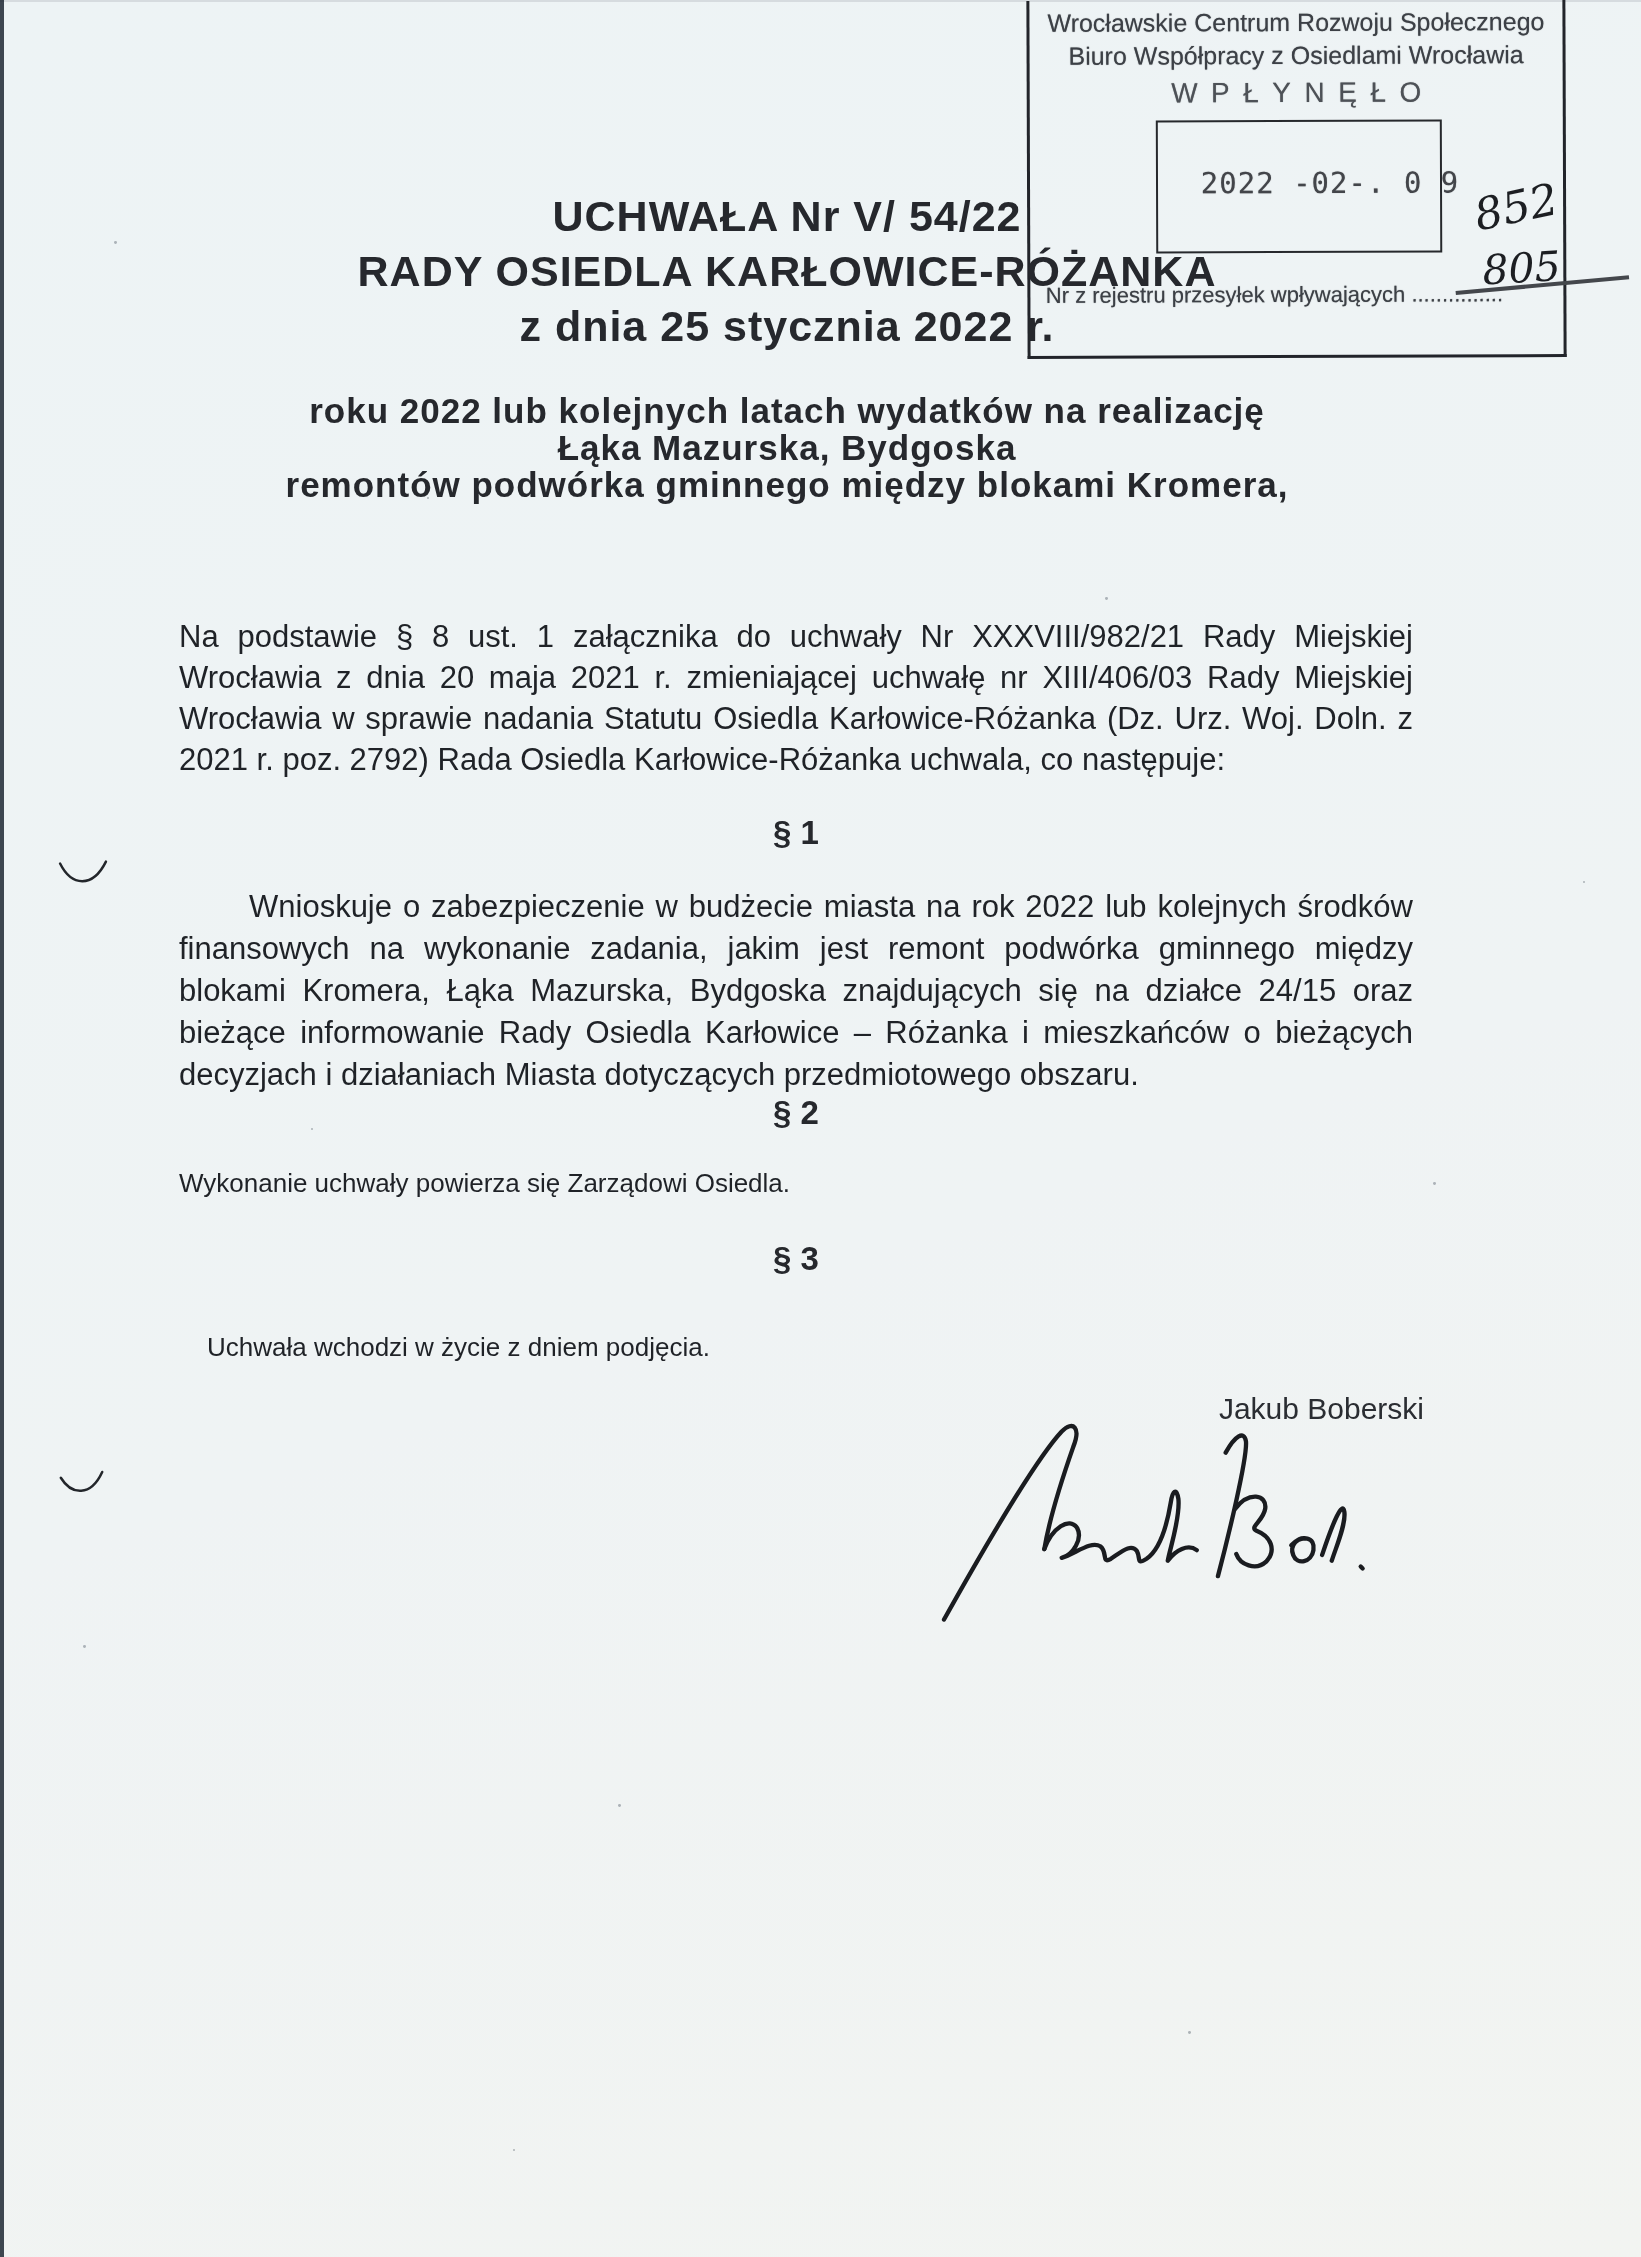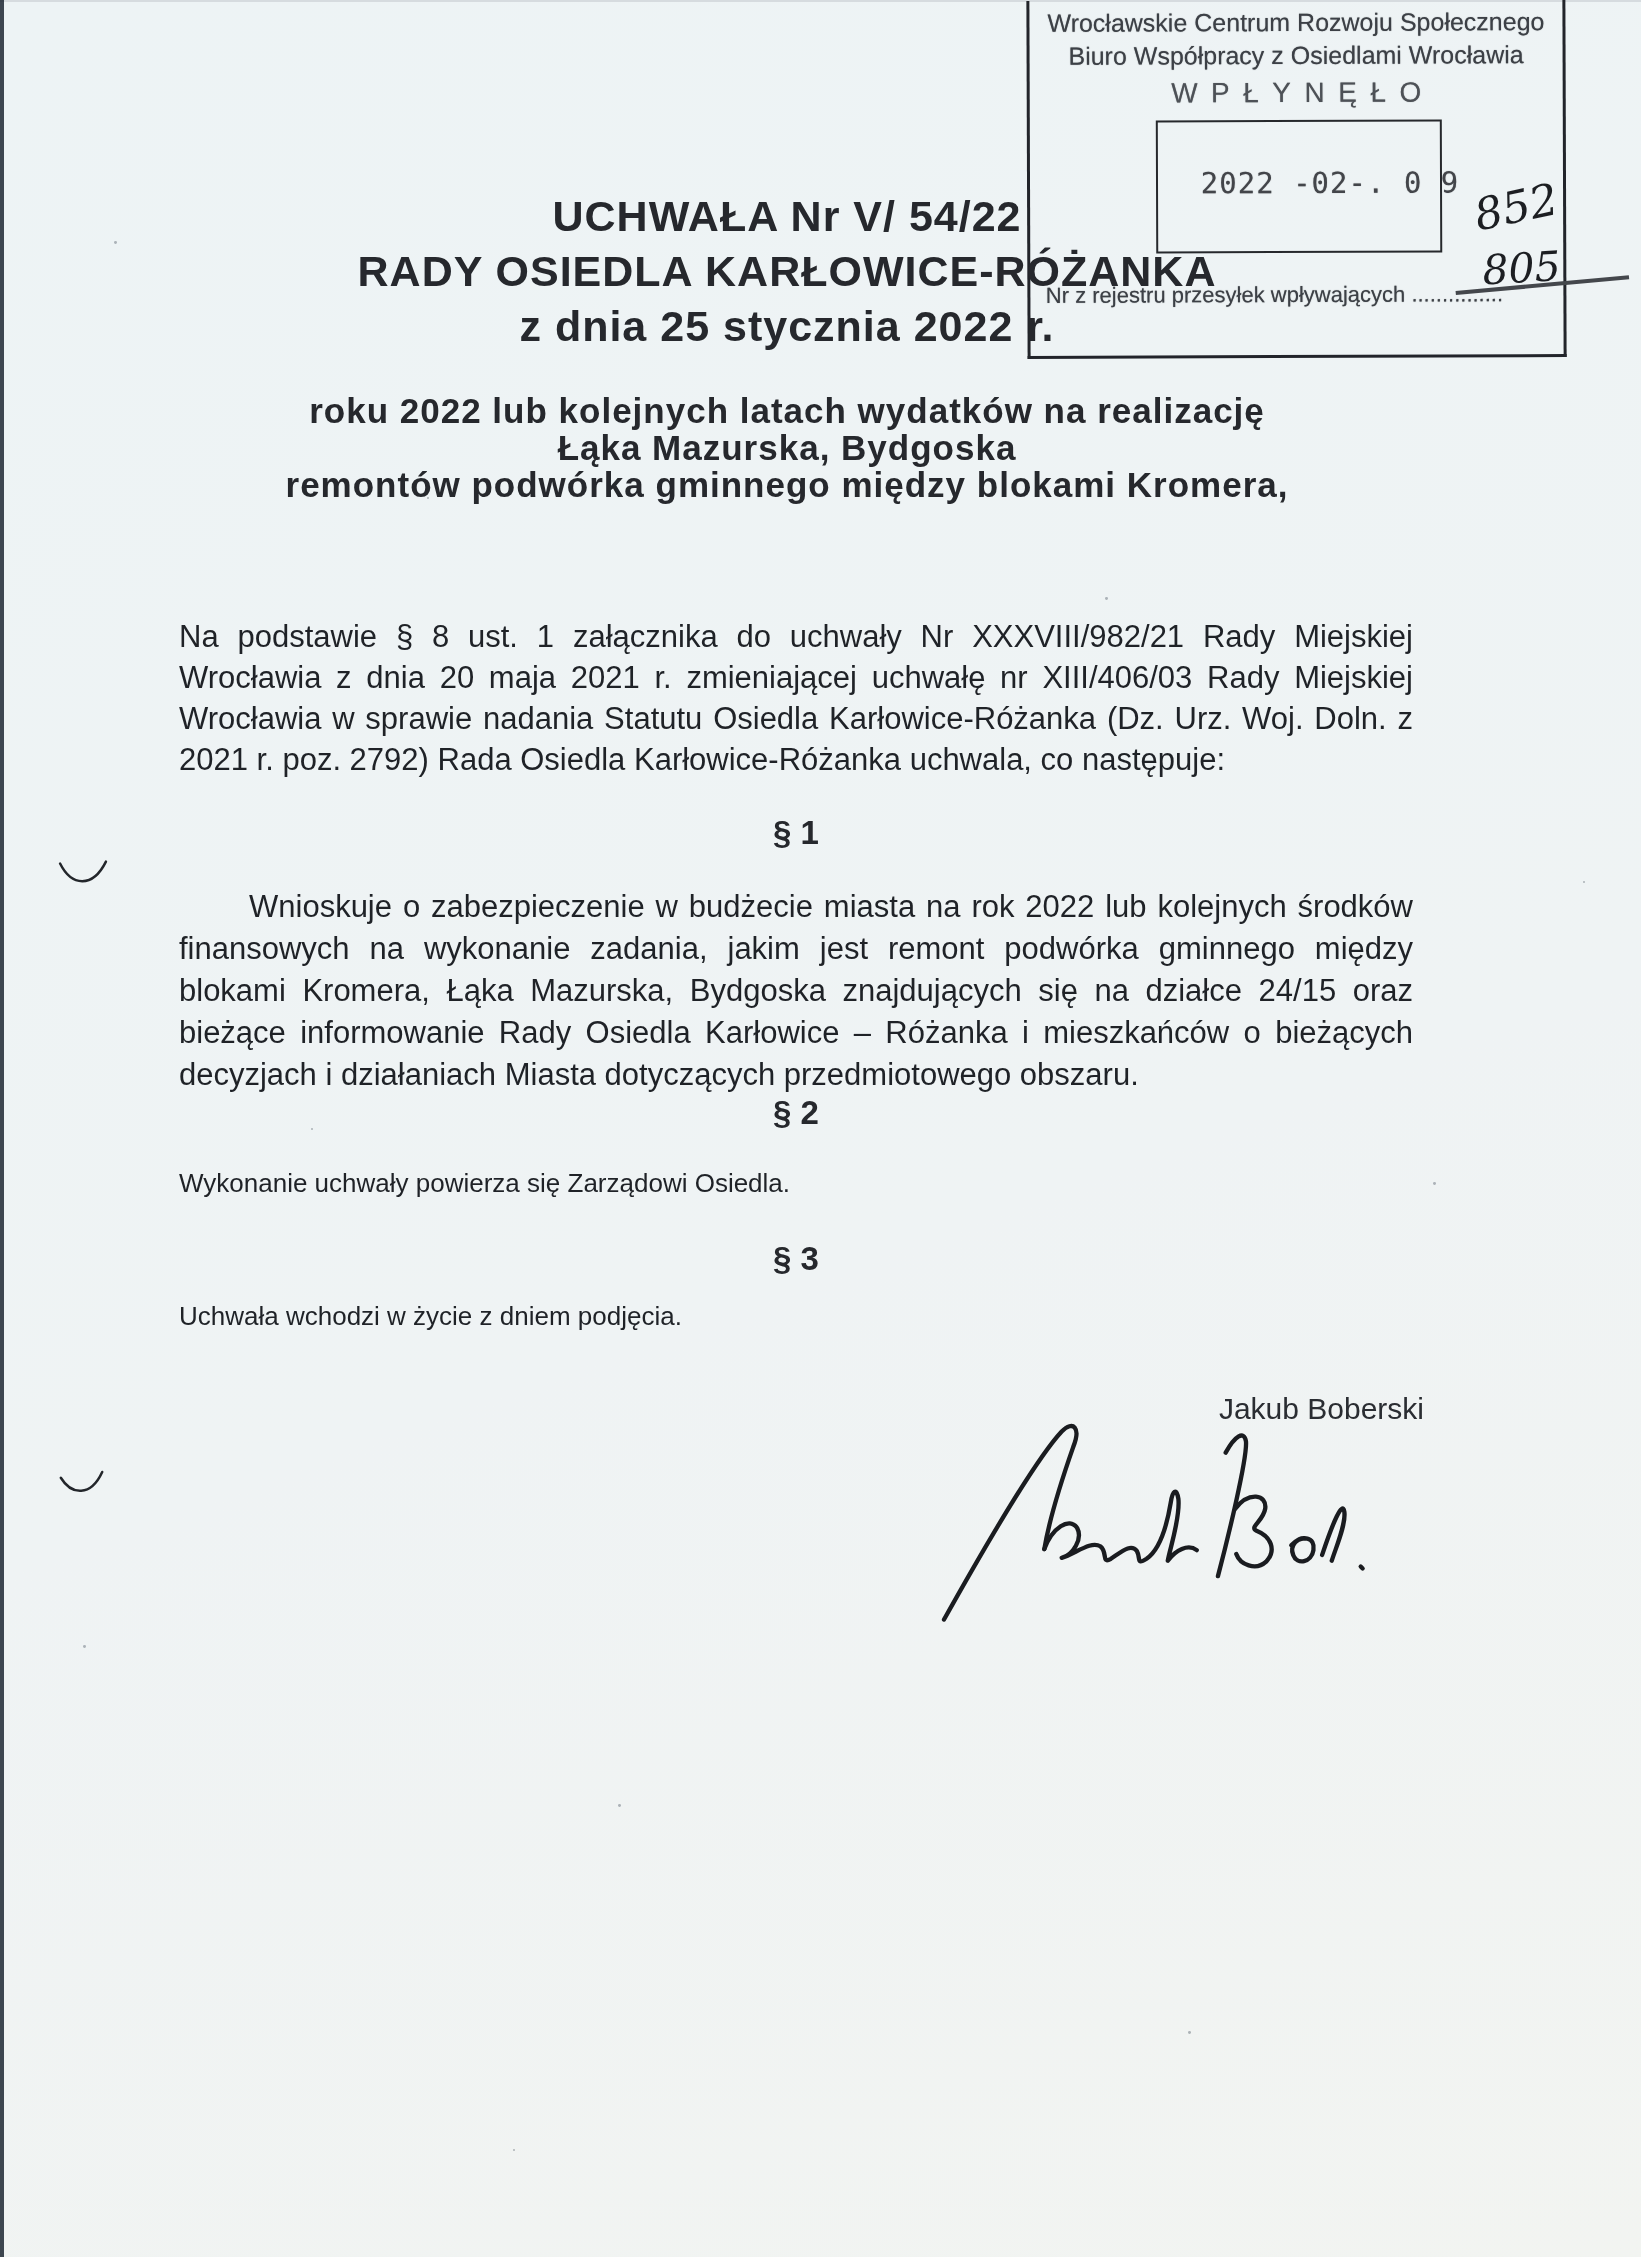--- a/index.html
+++ b/index.html
@@ -98,21 +98,21 @@
 
   <p class="para legal">Na podstawie § 8 ust. 1 załącznika do uchwały Nr XXXVIII/982/21 Rady Miejskiej Wrocławia z dnia 20 maja 2021 r. zmieniającej uchwałę nr XIII/406/03 Rady Miejskiej Wrocławia w sprawie nadania Statutu Osiedla Karłowice-Różanka (Dz. Urz. Woj. Doln. z 2021 r. poz. 2792) Rada Osiedla Karłowice-Różanka uchwala, co następuje:</p>
 
   <div class="section-heading" style="top:814px;">§ 1</div>
   <p class="para sec1-body">Wnioskuje o zabezpieczenie w budżecie miasta na rok 2022 lub kolejnych środków finansowych na wykonanie zadania, jakim jest remont podwórka gminnego między blokami Kromera, Łąka Mazurska, Bydgoska znajdujących się na działce 24/15 oraz bieżące informowanie Rady Osiedla Karłowice – Różanka i mieszkańców o bieżących decyzjach i działaniach Miasta dotyczących przedmiotowego obszaru.</p>
 
   <div class="section-heading" style="top:1094px;">§ 2</div>
   <div class="sec-line" style="top:1168px;">Wykonanie uchwały powierza się Zarządowi Osiedla.</div>
 
   <div class="section-heading" style="top:1240px;">§ 3</div>
-  <div class="sec-line" style="top:1301px;">Uchwała wchodzi w życie z dniem podjęcia.</div>
+  <div class="sec-line" style="top:1332px;margin-left:28px;">Uchwała wchodzi w życie z dniem podjęcia.</div>
 
   <div class="sig-name">Jakub Boberski</div>
   <svg class="sig-svg" width="463" height="227" viewBox="0 0 480 235">
     <g fill="none" stroke="#1a1c20" stroke-width="4.5" stroke-linecap="round" stroke-linejoin="round">
       <path d="M28,215 C70,140 122,50 150,20 C162,8 170,16 162,36 C148,76 136,118 132,142"></path>
       <path d="M132,142 C140,120 158,108 166,120 C172,131 162,148 150,151 C164,147 180,133 190,139 C198,145 191,158 201,152 C213,144 222,136 228,144 C232,151 227,159 238,152 C251,143 259,118 263,94 C265,81 269,78 271,90 C273,110 262,142 260,154 C268,143 281,136 290,143"></path>
       <path d="M320,42 C330,24 339,19 341,30 C343,46 322,132 312,170"></path>
       <path d="M330,100 C344,82 363,85 361,100 C359,113 344,119 352,123 C367,129 373,143 362,155 C351,165 335,158 331,147"></path>
       <path d="M388,138 C400,126 413,130 411,143 C409,156 394,159 390,148 C386,138 395,129 404,131"></path>
       <path d="M420,148 C432,112 441,92 443,103 C445,116 434,141 430,154"></path>

